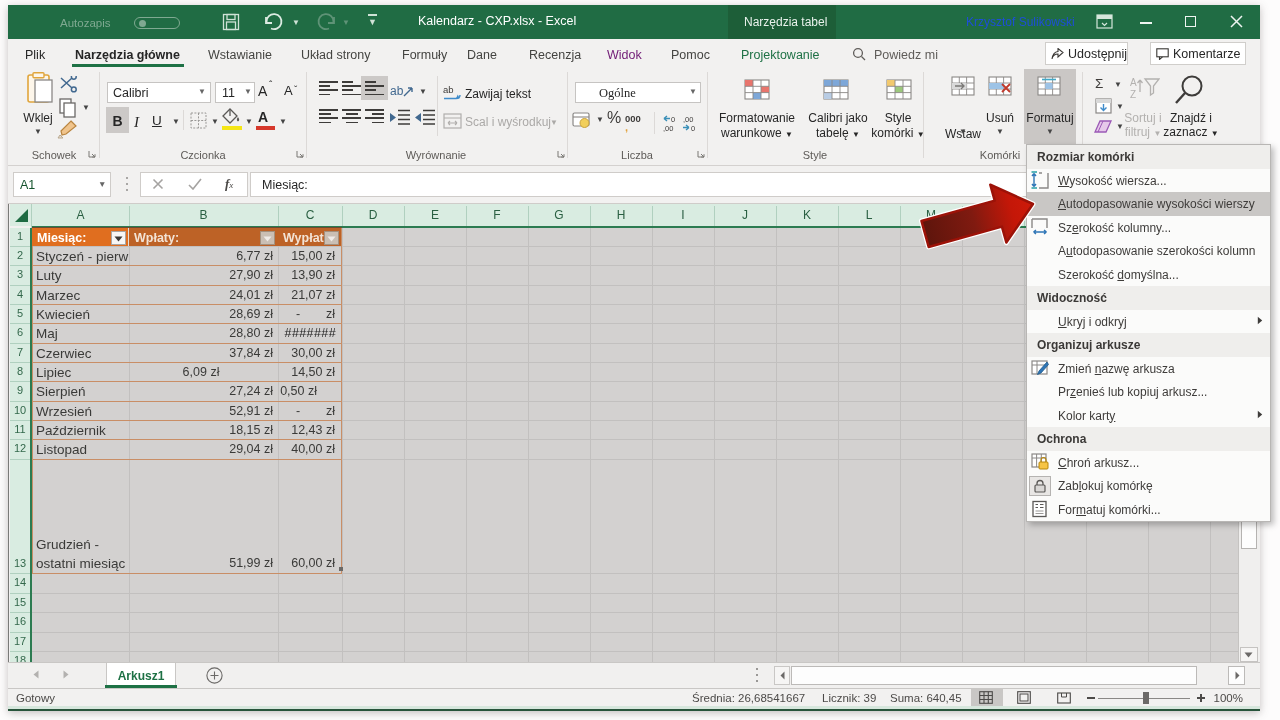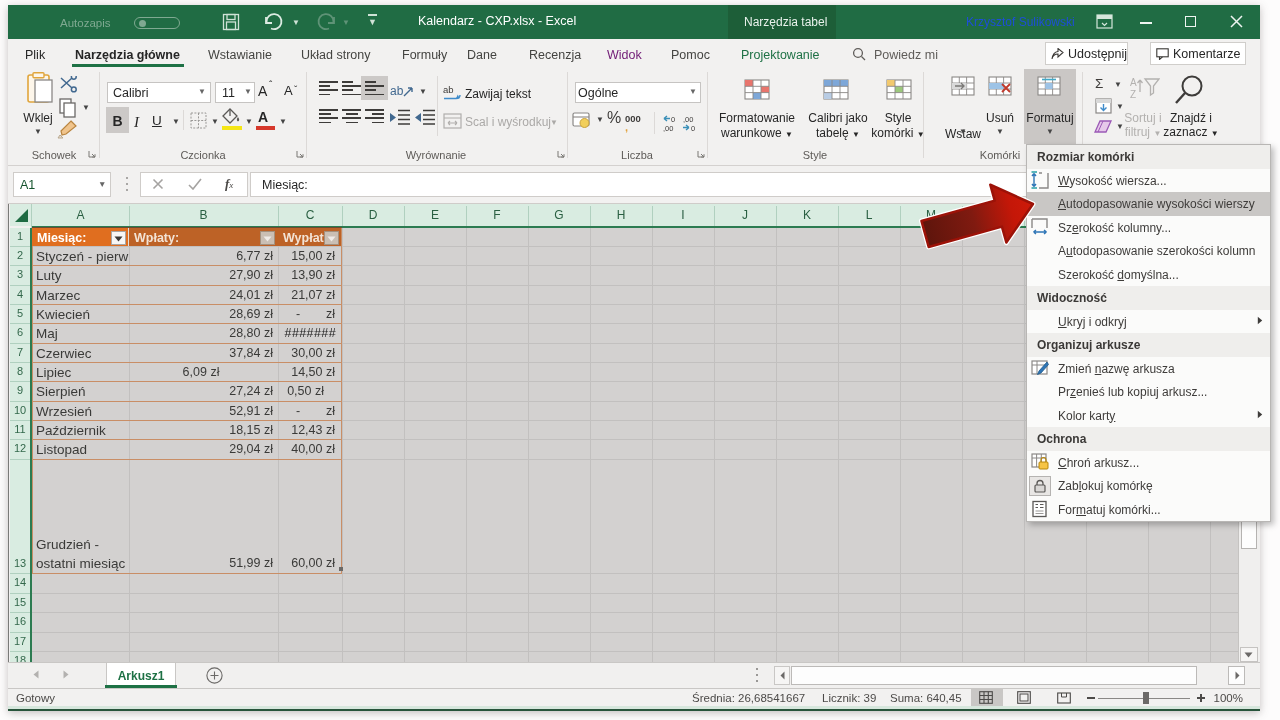--- a/index.html
+++ b/index.html
@@ -196,21 +196,21 @@
     </svg>
 <div style="position:absolute;left:465px;top:86px;font-size:12px;color:#262626;font-weight:normal;line-height:16px;white-space:nowrap;">Zawijaj tekst</div>
 <svg style="position:absolute;left:443px;top:113px" width="19" height="16" viewBox="0 0 19 16">
       <rect x="1" y="1" width="17" height="14" fill="none" stroke="#b0aeac" stroke-width="1.2"></rect>
       <path d="M1 5 L18 5" stroke="#b0aeac" stroke-width="1"></path>
       <path d="M5 10 L14 10 M5 10 L7 8 M5 10 L7 12 M14 10 L12 8 M14 10 L12 12" stroke="#b0aeac" stroke-width="1.1"></path>
     </svg>
 <div style="position:absolute;left:465px;top:114px;font-size:12px;color:#aba9a7;font-weight:normal;line-height:16px;white-space:nowrap;">Scal i wyśrodkuj</div>
 <div style="position:absolute;left:550px;top:117px;font-size:8px;color:#aba9a7;font-weight:normal;line-height:12px;white-space:nowrap;">▼</div>
 <div style="position:absolute;left:575px;top:82px;width:126px;height:21px;background:#fff;border:1px solid #c6c4c2;"></div>
-<div style="position:absolute;left:578px;top:85px;font-size:12.5px;color:#262626;font-weight:normal;line-height:16.5px;white-space:nowrap;">Ogólne</div>
+<div style="position:absolute;left:599px;top:85px;font-size:12.5px;color:#262626;font-weight:normal;line-height:16.5px;white-space:nowrap;font-family:Liberation Serif, serif;">Ogólne</div>
 <div style="position:absolute;left:689px;top:86px;font-size:8px;color:#666;font-weight:normal;line-height:12px;white-space:nowrap;">▼</div>
 <svg style="position:absolute;left:572px;top:110px" width="22" height="20" viewBox="0 0 22 20">
       <rect x="1" y="3" width="16" height="13" rx="1.5" fill="#fff" stroke="#8a8886" stroke-width="1.2"></rect>
       <path d="M1 7 L17 7" stroke="#8a8886" stroke-width="1.1"></path>
       <circle cx="12.5" cy="13" r="4.5" fill="#f2cf5b" stroke="#c9a23e" stroke-width="1"></circle>
     </svg>
 <div style="position:absolute;left:596px;top:114px;font-size:8px;color:#444;font-weight:normal;line-height:12px;white-space:nowrap;">▼</div>
 <div style="position:absolute;left:607px;top:108px;font-size:16px;color:#3e3c3a;font-weight:normal;line-height:20px;white-space:nowrap;">%</div>
 <div style="position:absolute;left:625px;top:112px;font-size:9.5px;color:#3e3c3a;font-weight:bold;line-height:13.5px;white-space:nowrap;">000</div>
 <div style="position:absolute;left:625px;top:120px;font-size:11px;color:#e2a33d;font-weight:bold;line-height:15px;white-space:nowrap;">,</div>
@@ -490,21 +490,21 @@
 <div style="position:absolute;left:129px;top:325px;font-size:12.5px;color:#3a3a38;font-weight:normal;line-height:16.5px;white-space:nowrap;padding-right:5px;width:149px;text-align:right;">28,80 zł</div>
 <div style="position:absolute;left:278px;top:325px;font-size:12.5px;color:#222;font-weight:normal;line-height:16.5px;white-space:nowrap;padding-right:6px;width:64px;text-align:right;"><span style="letter-spacing:0.4px">#######</span></div>
 <div style="position:absolute;left:36px;top:345px;font-size:13.5px;color:#3a3a38;font-weight:normal;line-height:17.5px;white-space:nowrap;">Czerwiec</div>
 <div style="position:absolute;left:129px;top:345px;font-size:12.5px;color:#3a3a38;font-weight:normal;line-height:16.5px;white-space:nowrap;padding-right:5px;width:149px;text-align:right;">37,84 zł</div>
 <div style="position:absolute;left:278px;top:345px;font-size:12.5px;color:#3a3a38;font-weight:normal;line-height:16.5px;white-space:nowrap;padding-right:7px;width:64px;text-align:right;">30,00 zł</div>
 <div style="position:absolute;left:36px;top:364px;font-size:13.5px;color:#3a3a38;font-weight:normal;line-height:17.5px;white-space:nowrap;">Lipiec</div>
 <div style="position:absolute;left:129px;top:364px;font-size:12.5px;color:#3a3a38;font-weight:normal;line-height:16.5px;white-space:nowrap;padding-right:5px;width:149px;text-align:center;">6,09 zł</div>
 <div style="position:absolute;left:278px;top:364px;font-size:12.5px;color:#3a3a38;font-weight:normal;line-height:16.5px;white-space:nowrap;padding-right:7px;width:64px;text-align:right;">14,50 zł</div>
 <div style="position:absolute;left:36px;top:383px;font-size:13.5px;color:#3a3a38;font-weight:normal;line-height:17.5px;white-space:nowrap;">Sierpień</div>
 <div style="position:absolute;left:129px;top:383px;font-size:12.5px;color:#3a3a38;font-weight:normal;line-height:16.5px;white-space:nowrap;padding-right:5px;width:149px;text-align:right;">27,24 zł</div>
-<div style="position:absolute;left:278px;top:383px;font-size:12.5px;color:#3a3a38;font-weight:normal;line-height:16.5px;white-space:nowrap;padding-right:18px;width:64px;text-align:right;">0,50 zł</div>
+<div style="position:absolute;left:278px;top:383px;font-size:12.5px;color:#3a3a38;font-weight:normal;line-height:16.5px;white-space:nowrap;padding-right:25px;width:64px;text-align:right;">0,50 zł</div>
 <div style="position:absolute;left:36px;top:403px;font-size:13.5px;color:#3a3a38;font-weight:normal;line-height:17.5px;white-space:nowrap;">Wrzesień</div>
 <div style="position:absolute;left:129px;top:403px;font-size:12.5px;color:#3a3a38;font-weight:normal;line-height:16.5px;white-space:nowrap;padding-right:5px;width:149px;text-align:right;">52,91 zł</div>
 <div style="position:absolute;left:296px;top:403px;font-size:12.5px;color:#3a3a38;font-weight:normal;line-height:16.5px;white-space:nowrap;">-</div>
 <div style="position:absolute;left:278px;top:403px;font-size:12.5px;color:#3a3a38;font-weight:normal;line-height:16.5px;white-space:nowrap;padding-right:7px;width:64px;text-align:right;">zł</div>
 <div style="position:absolute;left:36px;top:422px;font-size:13.5px;color:#3a3a38;font-weight:normal;line-height:17.5px;white-space:nowrap;">Październik</div>
 <div style="position:absolute;left:129px;top:422px;font-size:12.5px;color:#3a3a38;font-weight:normal;line-height:16.5px;white-space:nowrap;padding-right:5px;width:149px;text-align:right;">18,15 zł</div>
 <div style="position:absolute;left:278px;top:422px;font-size:12.5px;color:#3a3a38;font-weight:normal;line-height:16.5px;white-space:nowrap;padding-right:7px;width:64px;text-align:right;">12,43 zł</div>
 <div style="position:absolute;left:36px;top:441px;font-size:13.5px;color:#3a3a38;font-weight:normal;line-height:17.5px;white-space:nowrap;">Listopad</div>
 <div style="position:absolute;left:129px;top:441px;font-size:12.5px;color:#3a3a38;font-weight:normal;line-height:16.5px;white-space:nowrap;padding-right:5px;width:149px;text-align:right;">29,04 zł</div>
 <div style="position:absolute;left:278px;top:441px;font-size:12.5px;color:#3a3a38;font-weight:normal;line-height:16.5px;white-space:nowrap;padding-right:7px;width:64px;text-align:right;">40,00 zł</div>

